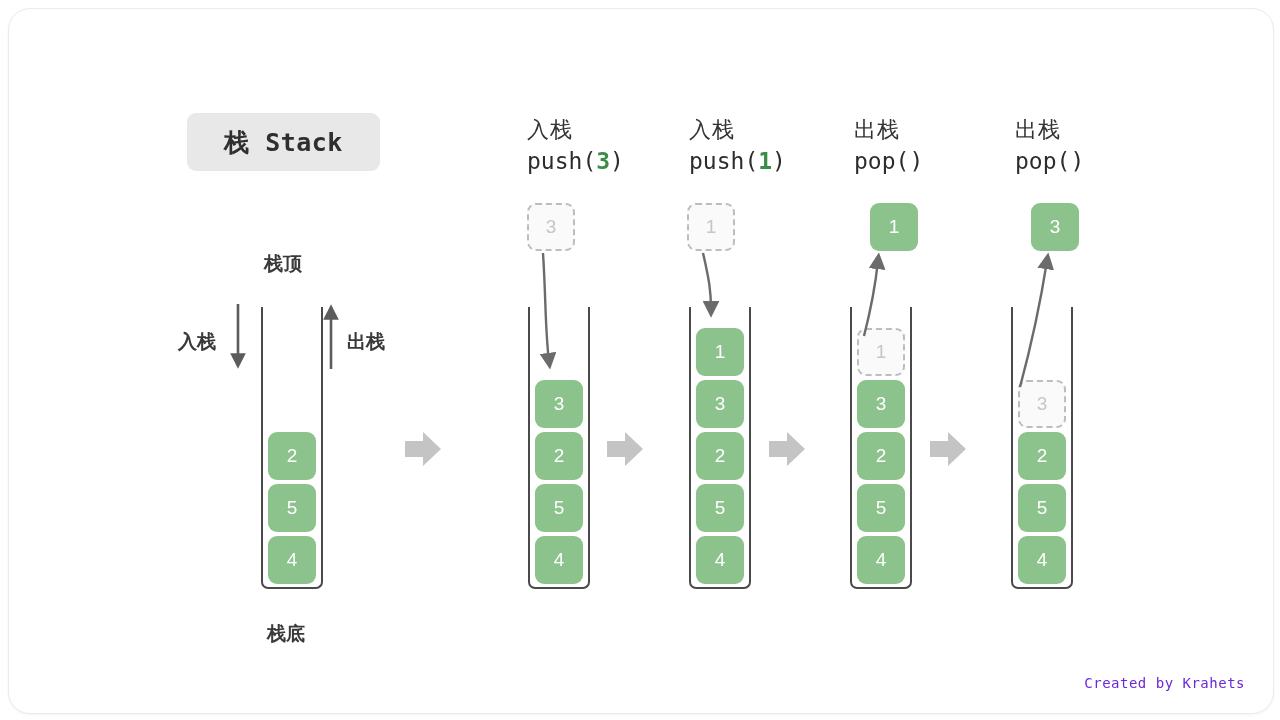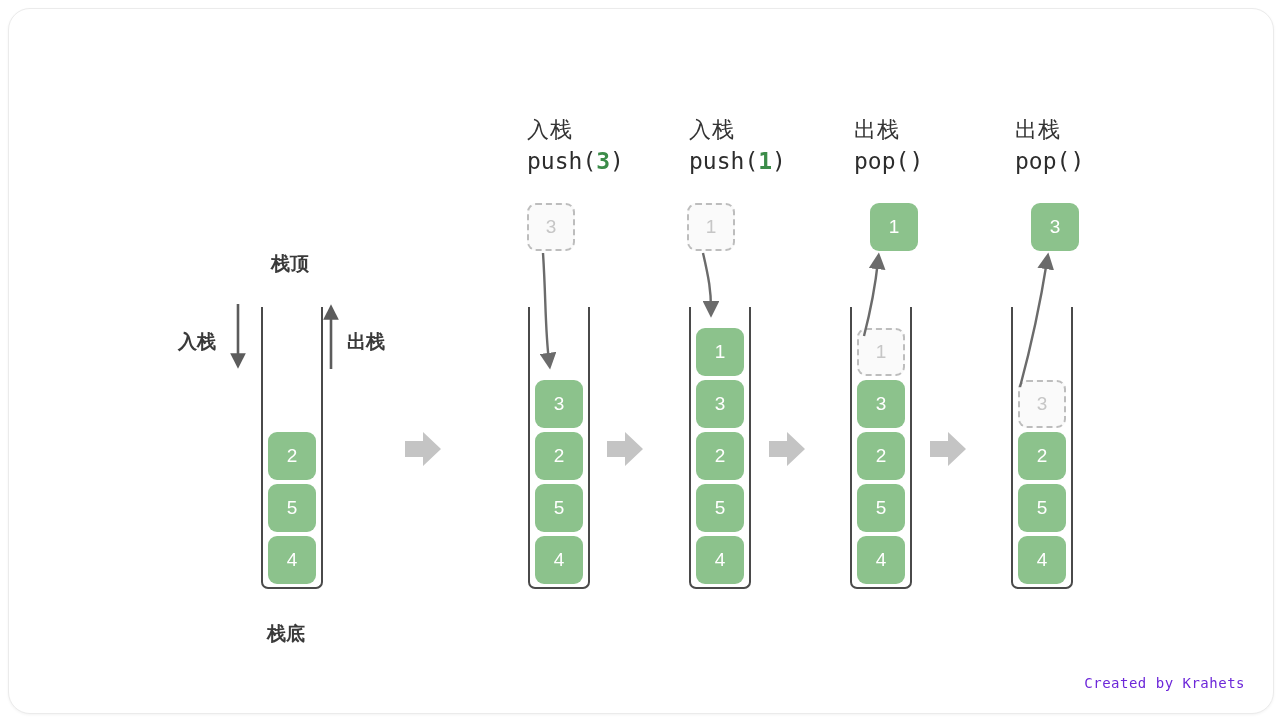--- a/index.html
+++ b/index.html
@@ -135,22 +135,23 @@
     color: #6d28d9;
     letter-spacing: 0.5px;
   }
 </style>
 </head>
 <body>
 
 <div class="card">
   <div class="stage">
 
-
-    <div class="lbl" style="left:262px; top:242px;">栈顶</div>
+    <div class="title-badge">栈 Stack</div>
+
+    <div class="lbl" style="left:255px; top:242px;">栈顶</div>
     <div class="lbl" style="left:258px; top:612px;text-align:right;">栈底</div>
     <div class="lbl" style="left:169px; top:320px;">入栈</div>
     <div class="lbl" style="left:338px; top:320px;">出栈</div>
 
     <div class="stack" style="left:252px; top:298px;">
       <div class="wall"></div>
       <div class="cells">
         <div class="cell">4</div>
         <div class="cell">5</div>
         <div class="cell">2</div>

